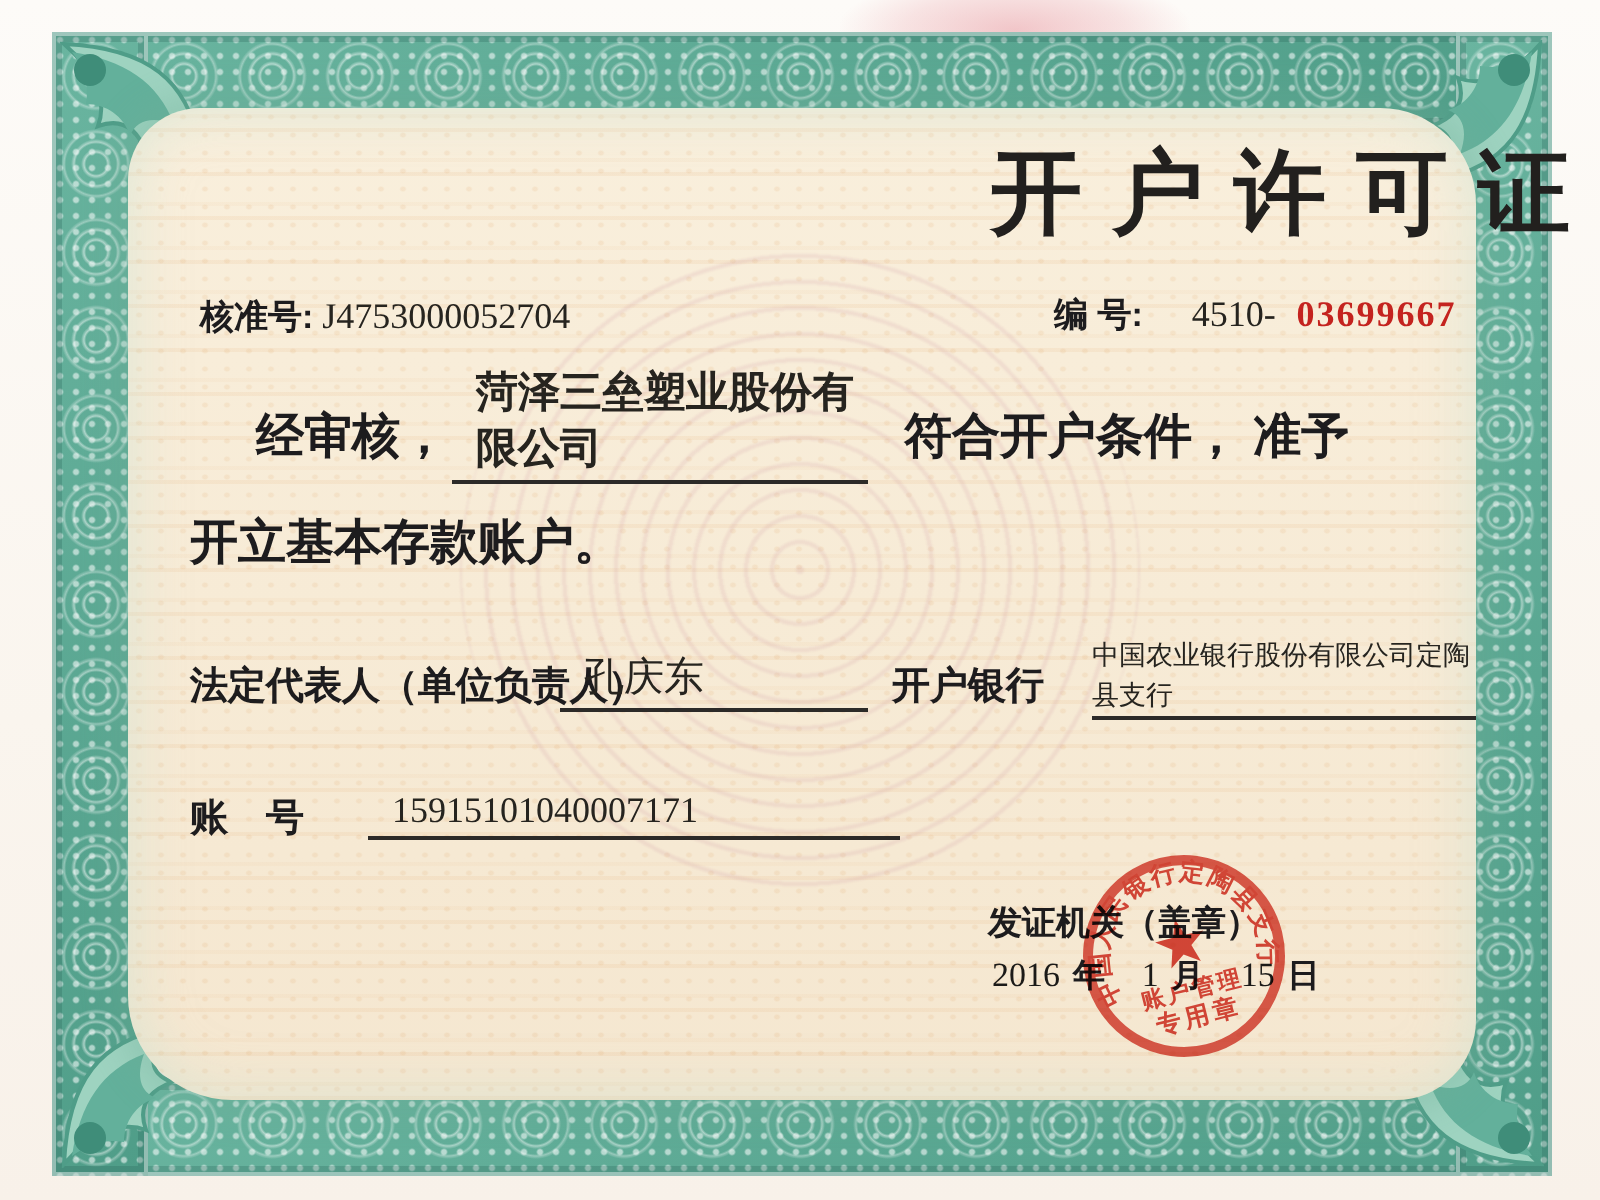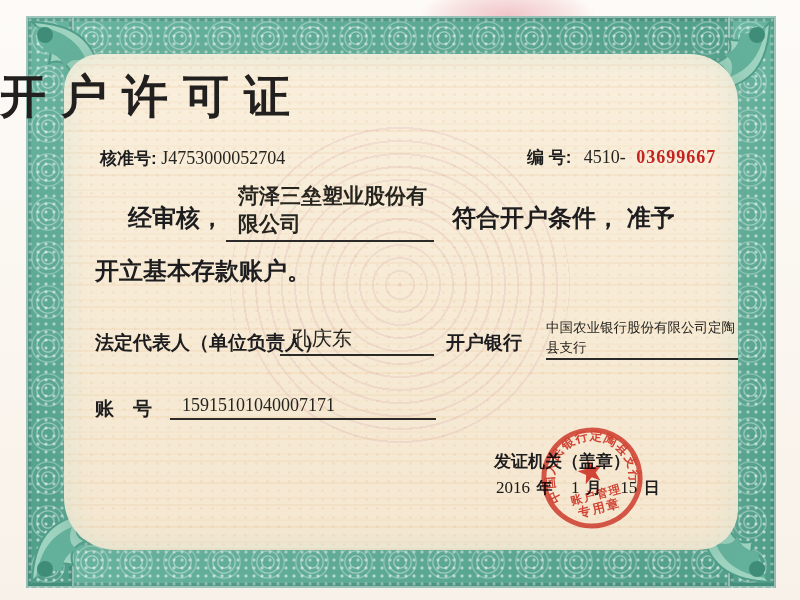--- a/index.html
+++ b/index.html
@@ -47,21 +47,21 @@
   }
   .mandala{
     position:absolute; left:230px; top:120px; width:340px; height:330px; z-index:2;
     border-radius:50%;
     background:repeating-radial-gradient(circle at center, rgba(203,142,158,.17) 0 2px, rgba(203,142,158,0) 2px 13px);
     filter:blur(.4px);
   }
   
   .abs{position:absolute; z-index:3; white-space:nowrap;}
   .title{
-    left:0; right:0; top:66px; text-align:left;
+    left:0; right:0; top:66px; text-align:right;
     font:700 46px "Liberation Serif",serif; letter-spacing:15px; color:#22201e;
   }
   .lab{font:700 17px "Liberation Sans",sans-serif; color:#1d1c1e;}
   .lab-lg{font:700 24px "Liberation Sans",sans-serif; color:#1d1c1e;}
   .lab-md{font:700 19px "Liberation Sans",sans-serif; color:#1d1c1e;}
   .val{font:18px "Liberation Serif",serif; color:#26241f;}
   .field{border-bottom:2px solid #2c2a28; display:flex; align-items:flex-end; z-index:3; position:absolute;}
   .field .val{padding:0 0 2px 12px;}
   .red{color:#c4231f; font-weight:700; letter-spacing:1px;}
   .bankval{
@@ -119,40 +119,40 @@
   <div class="mandala"></div>
 
   <div class="abs title">开户许可证</div>
 
   <div class="abs" style="left:100px; top:147px;">
     <span class="lab">核准号:</span>
     <span class="val" style="">J4753000052704</span>
   </div>
   <div class="abs" style="left:527px; top:146px;">
     <span class="lab">编 号:</span>
-    <span class="val" style="margin-left:8px;">4510-</span>
+    <span class="val" style="margin-left:20px;">4510-</span>
     <span class="val red" style="margin-left:6px;">03699667</span>
   </div>
 
   <div class="abs lab-lg" style="left:128px; top:202px;">经审核，</div>
   <div class="field" style="left:226px; top:198px; width:208px; height:42px;">
     <span class="val" style="font-weight:600; font-size:21px;">菏泽三垒塑业股份有限公司</span>
   </div>
   <div class="abs lab-lg" style="left:452px; top:202px;">符合开户条件， 准予</div>
   <div class="abs lab-lg" style="left:95px; top:255px;">开立基本存款账户。</div>
 
   <div class="abs lab-md" style="left:95px; top:330px;">法定代表人（单位负责人）</div>
   <div class="field" style="left:280px; top:316px; width:154px; height:38px;">
     <span class="val" style="font-size:20px;">孔庆东</span>
   </div>
   <div class="abs lab-md" style="left:446px; top:330px;">开户银行</div>
   <div class="bankval">中国农业银行股份有限公司定陶县支行</div>
 
   <div class="abs lab-md" style="left:95px; top:396px;">账　号</div>
-  <div class="field" style="left:170px; top:384px; width:266px; height:34px;">
+  <div class="field" style="left:184px; top:384px; width:266px; height:34px;">
     <span class="val">15915101040007171</span>
   </div>
 
   <div class="abs lab" style="left:494px; top:450px;">发证机关（盖章）</div>
   <div class="abs" style="left:496px; top:478px;">
     <span class="date-num">2016</span>
     <span class="date-unit">年</span>
     <span class="date-num">1</span>
     <span class="date-unit">月</span>
     <span class="date-num">15</span>

